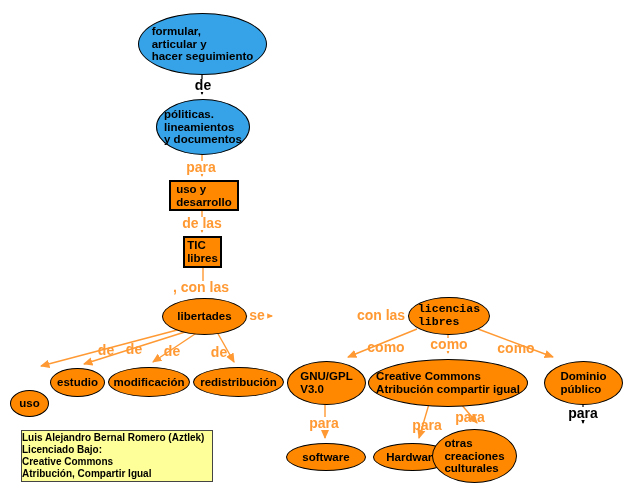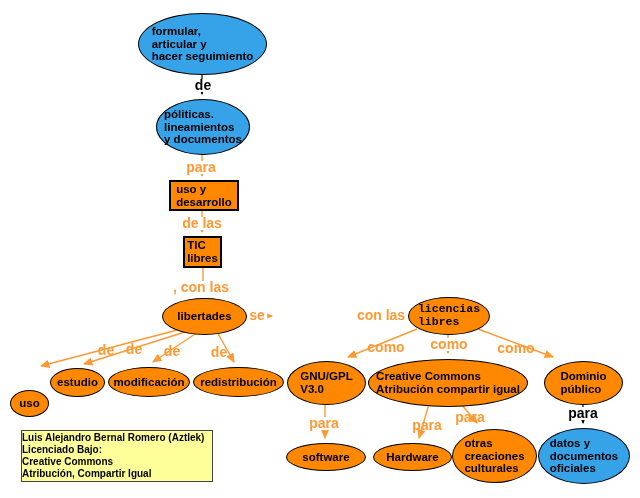--- a/index.html
+++ b/index.html
@@ -91,26 +91,23 @@
   <div class="node ellipse orange" style="left:108px;top:367px;width:80px;height:28px;">modificación</div>
   <div class="node ellipse orange" style="left:193px;top:367px;width:89px;height:28px;">redistribución</div>
   <div class="node ellipse orange" style="left:287px;top:361px;width:77px;height:42px;">GNU/GPL
 V3.0</div>
   <div class="node ellipse orange" style="left:368px;top:359px;width:158px;height:46px;">Creative Commons
 Atribución compartir igual</div>
   <div class="node ellipse orange" style="left:286px;top:443px;width:78px;height:26px;">software</div>
   <div class="node ellipse orange" style="left:544px;top:361px;width:77px;height:42px;">Dominio
 público</div>
   <div class="node ellipse orange" style="left:373px;top:443px;width:77px;height:26px;">Hardware</div>
-  <div class="node ellipse orange" style="left:452px;top:429px;width:83px;height:52px;">otras
+  <div class="node ellipse orange" style="left:432px;top:429px;width:83px;height:52px;">otras
 creaciones
 culturales</div>
-  <div class="node ellipse blue" style="left:538px;top:428px;width:90px;height:54px;">datos y
-documentos
-oficiales</div>
 
   <div class="elabel b bg" style="left:203px;top:79px;">de</div>
   <div class="elabel o bg" style="left:201px;top:161px;">para</div>
   <div class="elabel o bg" style="left:202px;top:217px;">de las</div>
   <div class="elabel o bg" style="left:201px;top:281px;">, con las</div>
   <div class="elabel o bg" style="left:257px;top:309px;">se</div>
   <div class="elabel o bg" style="left:381px;top:309px;">con las</div>
   <div class="elabel o" style="left:106px;top:344px;">de</div>
   <div class="elabel o" style="left:134px;top:343px;">de</div>
   <div class="elabel o" style="left:172px;top:345px;">de</div>

